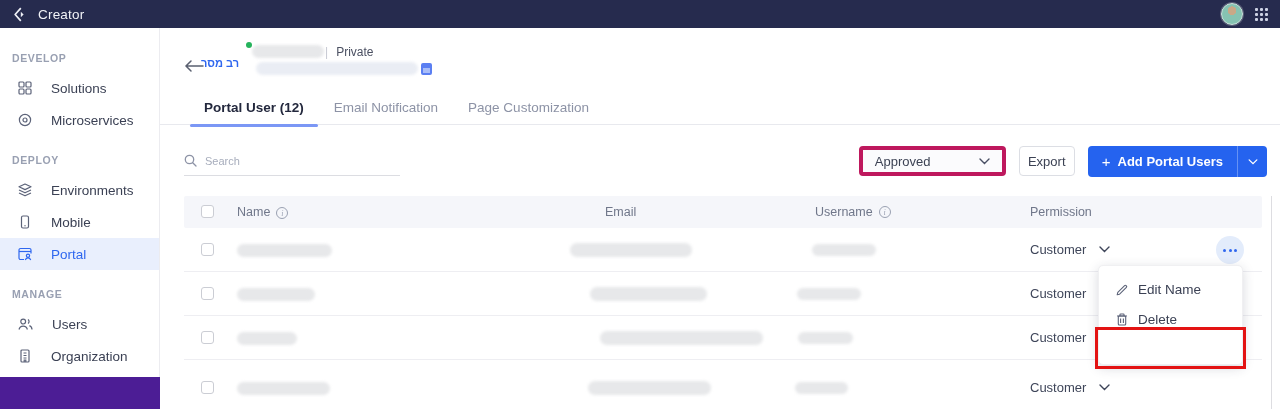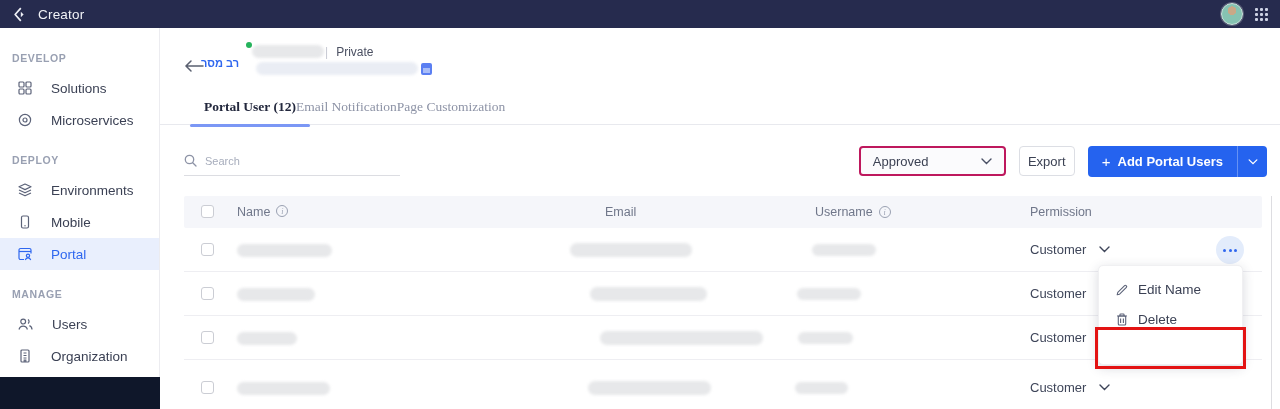--- a/index.html
+++ b/index.html
@@ -1,18 +1,18 @@
 <!DOCTYPE html>
 <html><head>
 <meta charset="utf-8">
 <style>
   * { margin:0; padding:0; box-sizing:border-box; }
   html,body { width:1280px; height:409px; overflow:hidden; background:#fff;
     font-family:"Liberation Sans","DejaVu Sans",sans-serif; }
-  .stage { position:relative; width:1280px; height:409px; background:#0f172a; }
+  .stage { position:relative; width:1280px; height:409px; background:#4c1d95; }
 
   
   .topbar { position:absolute; top:0; left:0; width:1280px; height:28px;
     background:#262b4e; display:flex; align-items:center; color:#eef0f6; }
   .brand-logo { margin-left:13px; display:flex; align-items:center; }
   .brand-name { margin-left:8px; font-size:13.5px; letter-spacing:.2px; color:#f2f3f7; }
   .topbar-right { position:absolute; right:12px; top:0; height:28px; display:flex; align-items:center; gap:12px; }
   .avatar { width:22px; height:22px; border-radius:50%;
     background:radial-gradient(circle at 50% 34%, #c9a887 0 26%, #86c3b2 27% 100%);
     border:1px solid #cfe6df; box-shadow:0 0 0 1px rgba(255,255,255,.25); }
@@ -48,36 +48,36 @@
     background:#eaedf4; border-radius:8px; filter:blur(1.5px); }
   .open-app-icon { position:absolute; left:261px; top:35px; width:11px; height:12px;
     border:2px solid #5b7ff2; border-radius:2px; background:#a9bdf8; cursor:pointer; }
   .open-app-icon::after { content:""; position:absolute; left:0; right:0; top:0; height:3px; background:#5b7ff2; }
   .settings-btn { position:absolute; left:1016px; top:19px; width:83px; height:30px;
     border:1px solid #9db8f4; border-radius:4px; background:#fff; color:#2f67ef;
     font-size:13px; display:flex; align-items:center; justify-content:center; gap:6px; cursor:pointer; }
 
   
   .tabs { position:absolute; left:0; right:0; top:62px; height:35px;
-    border-bottom:1px solid #e8e9ee; display:flex; align-items:center; padding-left:44px;font-family:Liberation Serif, serif; }
+    border-bottom:1px solid #e8e9ee; display:flex; align-items:center; gap:30px; padding-left:44px; }
   .tab { position:relative; font-size:13.5px; color:#8d93a6; cursor:pointer; height:35px;
     display:flex; align-items:center; }
   .tab.active { color:#23283d; font-weight:700; }
   .tab.active::after { content:""; position:absolute; left:-14px; right:-14px; bottom:-2px;
     height:3px; border-radius:3px; background:#7b97f5; }
 
   
   .toolbar { position:absolute; left:24px; right:13px; top:118px; height:32px; }
   .search { position:absolute; left:0; top:0; width:216px; height:30px;
     border-bottom:1px solid #dcdde2; display:flex; align-items:center; gap:8px; color:#9aa1b2; }
   .search input { border:none; outline:none; flex:1; font-size:11px; color:#3b4154;
     font-family:inherit; background:transparent; }
   .search input::placeholder { color:#a7adbc; }
   .toolbar-right { position:absolute; right:0; top:0; display:flex; gap:13px; }
-  .select-filter { width:147px; height:30px; border:2px solid #be185d; border-radius:4px;
+  .select-filter { width:147px; height:30px; border:4px solid #be185d; border-radius:4px;
     background:#fbfbfd; display:flex; align-items:center; justify-content:space-between;
     padding:0 12px; font-size:13px; color:#3c4254; cursor:pointer; }
   .btn-export { width:56px; height:30px; border:1px solid #dcdee4; border-radius:4px;
     background:#fff; font-size:13px; color:#3c4254; display:flex; align-items:center;
     justify-content:center; cursor:pointer; }
   .btn-add { height:31px; border-radius:4px; background:#2563ef; color:#fff;
     display:flex; align-items:stretch; overflow:hidden; cursor:pointer; }
   .btn-add .add-main { display:flex; align-items:center; gap:7px; padding:0 14px;
     font-size:13px; font-weight:700; }
   .btn-add .plus { font-size:15px; font-weight:400; margin-top:-1px; }
@@ -86,21 +86,21 @@
 
   
   .table { position:absolute; left:24px; top:168px; width:1078px; }
   .thead { position:relative; height:32px; background:#f5f6fa; border-radius:2px;
     font-size:12.5px; color:#70778a; }
   .trow { position:relative; height:44px; border-bottom:1px solid #eeeef2; }
   .cb { position:absolute; left:17px; width:13px; height:13px; border:1px solid #cbcdd4;
     border-radius:3px; background:#fff; cursor:pointer; }
   .thead .cb { top:9px; }
   .trow .cb { top:15px; }
-  .col-name { position:absolute; left:53px; top:9px; display:flex; gap:6px; align-items:flex-start; }
+  .col-name { position:absolute; left:53px; top:9px; display:flex; gap:6px; align-items:flex-end; }
   .col-email { position:absolute; left:421px; top:9px; }
   .col-username { position:absolute; left:631px; top:9px; display:flex; gap:6px; align-items:center; }
   .col-permission { position:absolute; left:846px; top:9px; }
   .info-icon { width:12px; height:12px; border:1px solid #9aa1b2; border-radius:50%;
     font-size:8px; color:#9aa1b2; display:inline-flex; align-items:center; justify-content:center;
     font-family:"Liberation Serif",serif; font-style:italic; }
   .m-name { position:absolute; left:53px; top:16px; height:13px; }
   .m-email { position:absolute; top:15px; height:14px; }
   .m-user { position:absolute; top:16px; height:12px; }
   .perm { position:absolute; left:846px; top:14px; display:flex; align-items:center; gap:13px;

